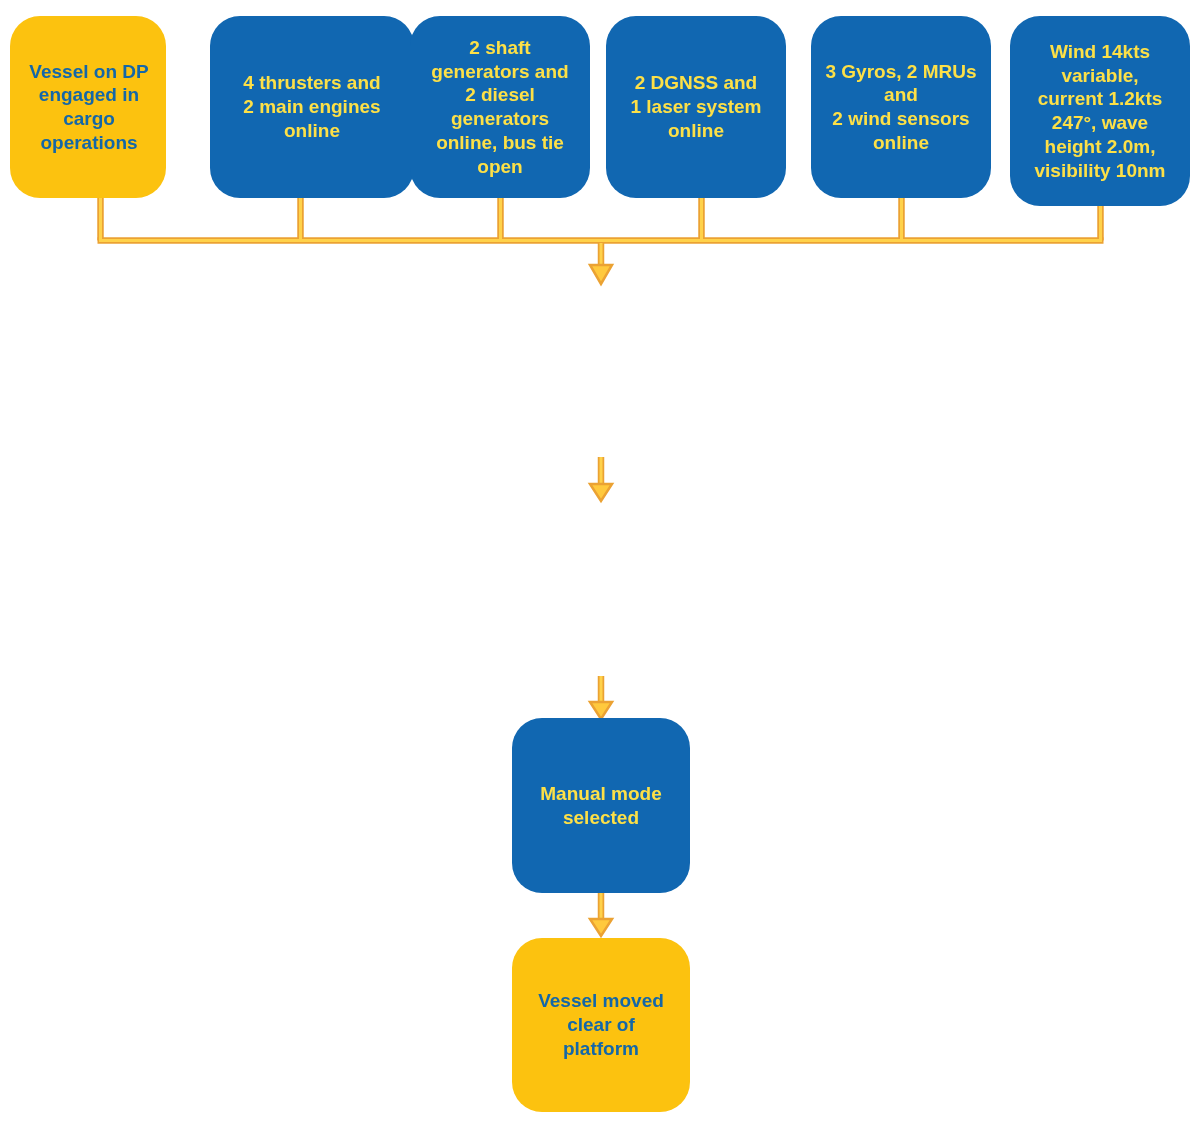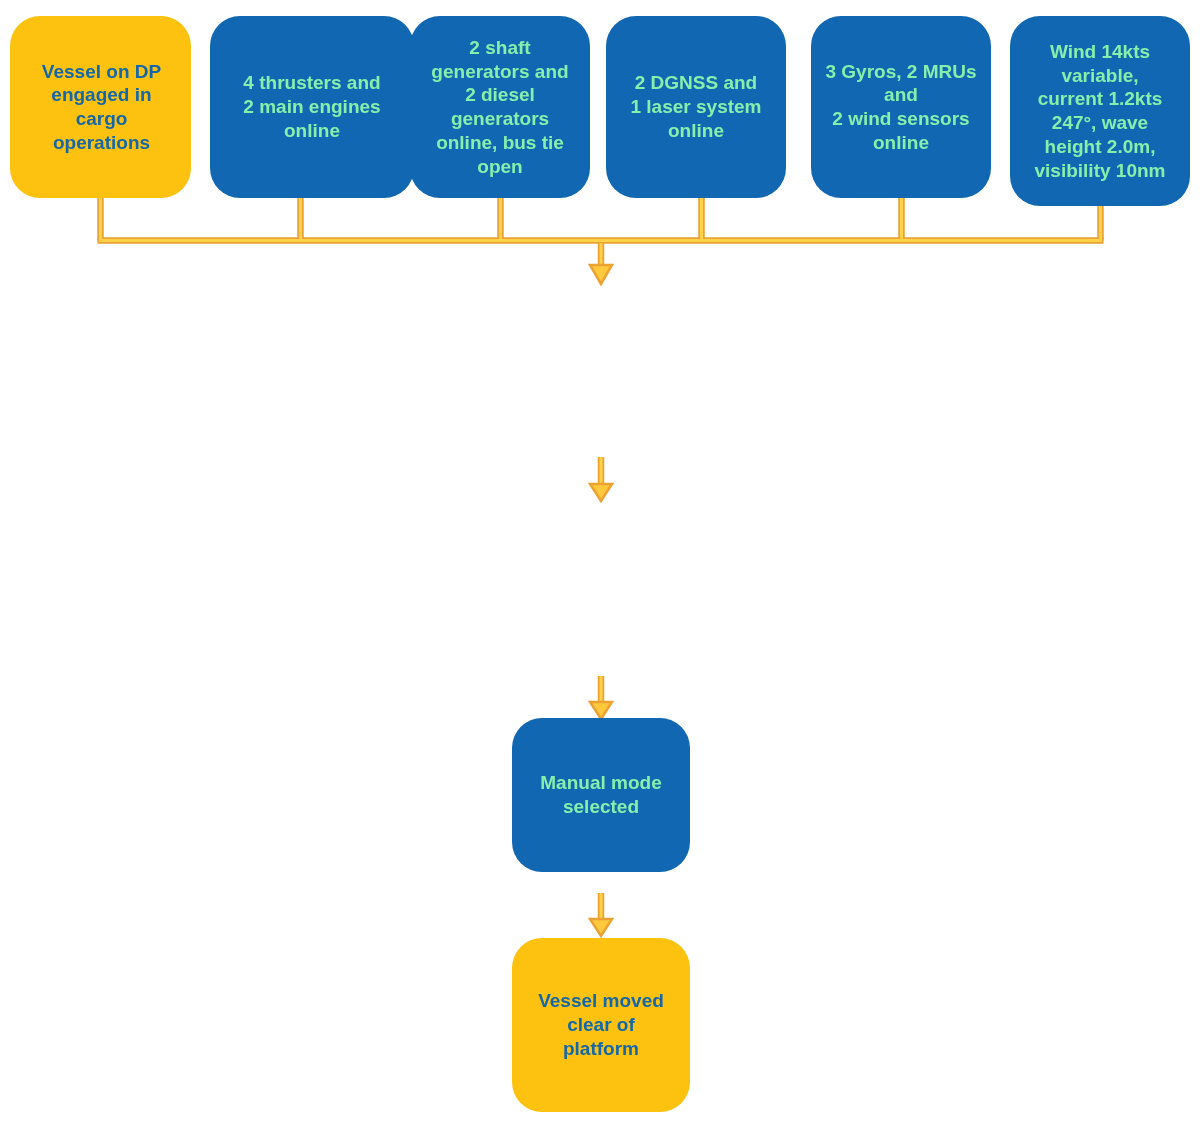--- a/index.html
+++ b/index.html
@@ -26,35 +26,35 @@
   }
   .node.blue   { background: #1167B1; }
   .node.yellow { background: #FCC20F; }
   .node-text {
     white-space: pre-line;
     text-align: center;
     font-size: 19px;
     font-weight: bold;
     line-height: 1.25;
   }
-  .node.blue   .node-text { color: #86efac; }
+  .node.blue   .node-text { color: #fde047; }
   .node.yellow .node-text { color: #1467A8; }
 
   
-  .b1 { left: 10px;   top: 16px; width: 181px; height: 182px; padding-left: 8px; }
+  .b1 { left: 10px;   top: 16px; width: 156px; height: 182px; padding-left: 8px; }
   .b2 { left: 210px;  top: 16px; width: 204px; height: 182px; }
   .b3 { left: 410px;  top: 16px; width: 180px; height: 182px; }
   .b4 { left: 606px;  top: 16px; width: 180px; height: 182px; }
   .b5 { left: 811px;  top: 16px; width: 180px; height: 182px; }
   .b6 { left: 1010px; top: 16px; width: 180px; height: 190px; }
 
   
   .m1 { left: 512px; top: 283px; width: 178px; height: 174px; }
   .m2 { left: 512px; top: 500px; width: 178px; height: 176px; }
-  .m3 { left: 512px; top: 718px; width: 178px; height: 154px; }
+  .m3 { left: 512px; top: 718px; width: 178px; height: 175px; }
   .m4 { left: 512px; top: 938px; width: 178px; height: 174px; }
 </style>
 </head>
 <body>
 
 <div class="canvas">
 
   <svg class="connectors" width="1200" height="1126" viewBox="0 0 1200 1126" aria-hidden="true">
 
     <g stroke="#EBA233" stroke-width="6.5" fill="none">

